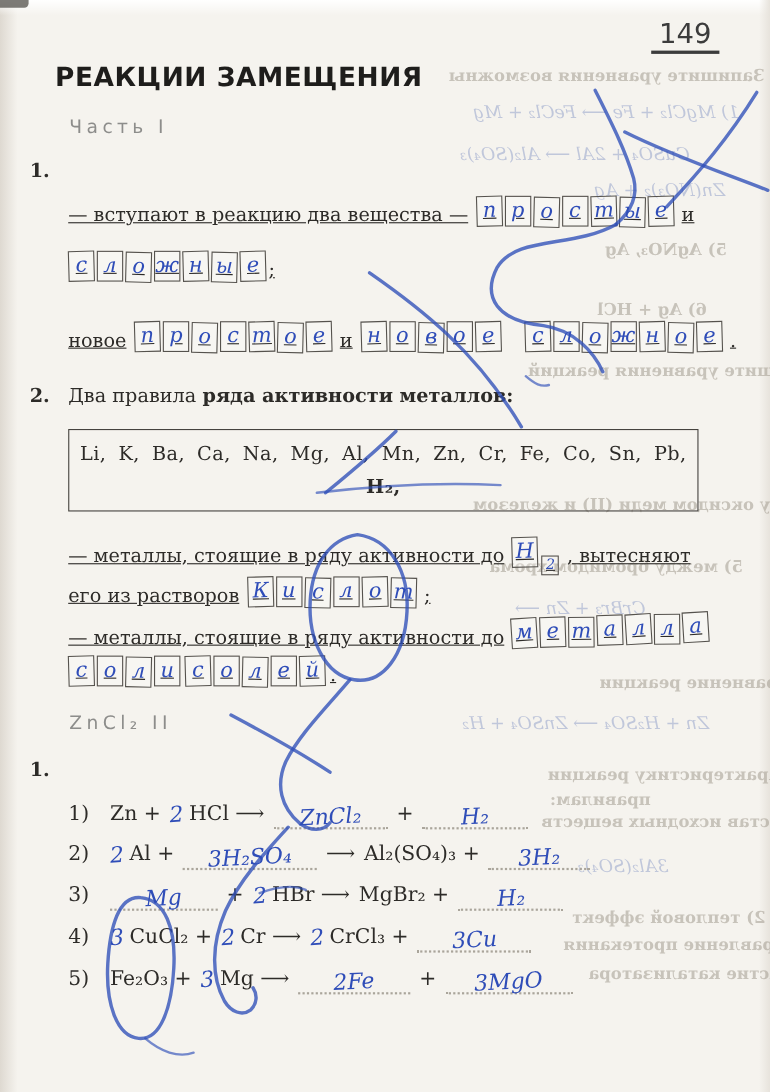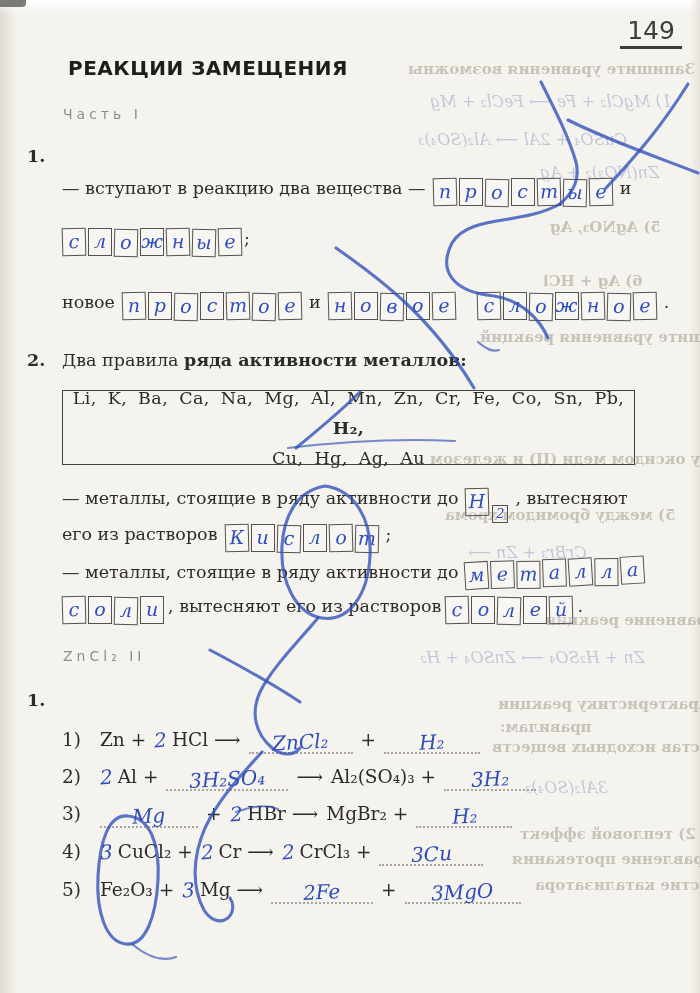--- a/index.html
+++ b/index.html
@@ -17,30 +17,30 @@
 
   
   .ghost{position:absolute;white-space:nowrap;transform:scaleX(-1);pointer-events:none;
     filter:blur(.4px);}
   .ghost.gp{color:#a39c90;opacity:.55;font-size:15px;font-weight:bold;}
   .ghost.gh{color:#8d9cc8;opacity:.5;font-size:16px;font-style:italic;}
 
   
   .pagenum{position:absolute;left:592px;top:16px;width:62px;text-align:center;
     font-family:"DejaVu Sans","Liberation Sans",sans-serif;font-size:25px;color:#3c3c3c;
-    border-bottom:3px solid #3c3c3c;padding-bottom:1px;margin-left:28px;}
-  .title{position:absolute;left:68px;top:56px;font-family:"DejaVu Sans","Liberation Sans",sans-serif;
-    font-weight:bold;font-size:20px;letter-spacing:.5px;color:#1e1d1b;text-align:right;}
+    border-bottom:3px solid #3c3c3c;padding-bottom:1px;}
+  .title{position:absolute;left:50px;top:56px;font-family:"DejaVu Sans","Liberation Sans",sans-serif;
+    font-weight:bold;font-size:24px;letter-spacing:.5px;color:#1e1d1b;text-align:right;}
   .partlabel{position:absolute;left:63px;font-family:"DejaVu Sans","Liberation Sans",sans-serif;
-    font-size:14px;letter-spacing:4px;color:#8d8d8b;}
+    font-size:17px;letter-spacing:4px;color:#8d8d8b;}
   .itemnum{position:absolute;left:27px;font-weight:bold;font-size:17.5px;}
   .itemhead{position:absolute;left:62px;font-size:17.5px;}
   .b{font-weight:bold;}
   .line{position:absolute;left:62px;font-size:17.5px;white-space:nowrap;display:flex;
-    gap:7px;}
+    align-items:flex-end;gap:7px;text-decoration:underline;}
   .hint{position:absolute;right:50px;font-size:14.5px;color:#3a3834;}
 
   
   .cells{display:inline-flex;gap:2px;align-items:flex-end;}
   .cell{display:inline-block;width:22px;height:26px;border:1.4px solid #55524d;
     text-align:center;line-height:25px;font-style:italic;font-size:19px;color:#2f4db8;
     font-family:"DejaVu Serif",serif;background:rgba(255,255,255,.25);}
   .cell:nth-child(odd){transform:rotate(-1.6deg);}
   .cell:nth-child(3n){transform:rotate(1.4deg) translateY(1px);}
   .subcell{display:inline-block;width:14px;height:16px;border:1.3px solid #55524d;
@@ -165,21 +165,20 @@
     <span>.</span>
   </div>
 
   <div class="itemnum" style="top:350px">2.</div>
   <div class="itemhead" style="top:350px">
     <span>Два правила </span><span class="b">ряда активности металлов:</span>
   </div>
 
   <div class="mbox">
     <div><span>Li, K, Ba, Ca, Na, Mg, Al, Mn, Zn, Cr, Fe, Co, Sn, Pb, </span><span class="b">H₂,</span></div>
-    <div>Cu, Hg, Ag, Au</div>
   </div>
 
   <div class="line" style="top:488px">
     <span>— металлы, стоящие в ряду активности до</span>
     <span class="cells">
         <span class="cell">Н</span>
         <span class="subcell">2</span>
       </span>
     <span>, вытесняют</span>
   </div>
@@ -210,21 +209,20 @@
     </span>
   </div>
 
   <div class="line" style="top:596px;gap:4px">
     <span class="cells">
       <span class="cell">с</span>
       <span class="cell">о</span>
       <span class="cell">л</span>
       <span class="cell">и</span>
     </span>
-    <span>, вытесняют его из растворов</span>
     <span class="cells">
       <span class="cell">с</span>
       <span class="cell">о</span>
       <span class="cell">л</span>
       <span class="cell">е</span>
       <span class="cell">й</span>
     </span>
     <span>.</span>
   </div>
 

